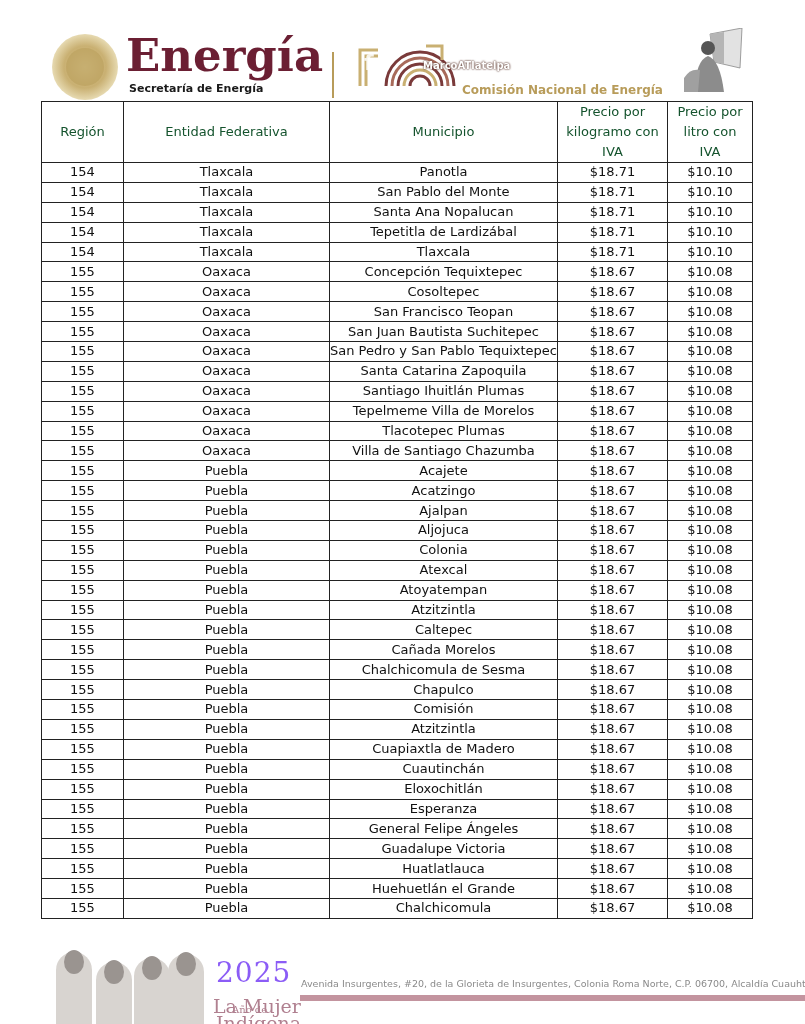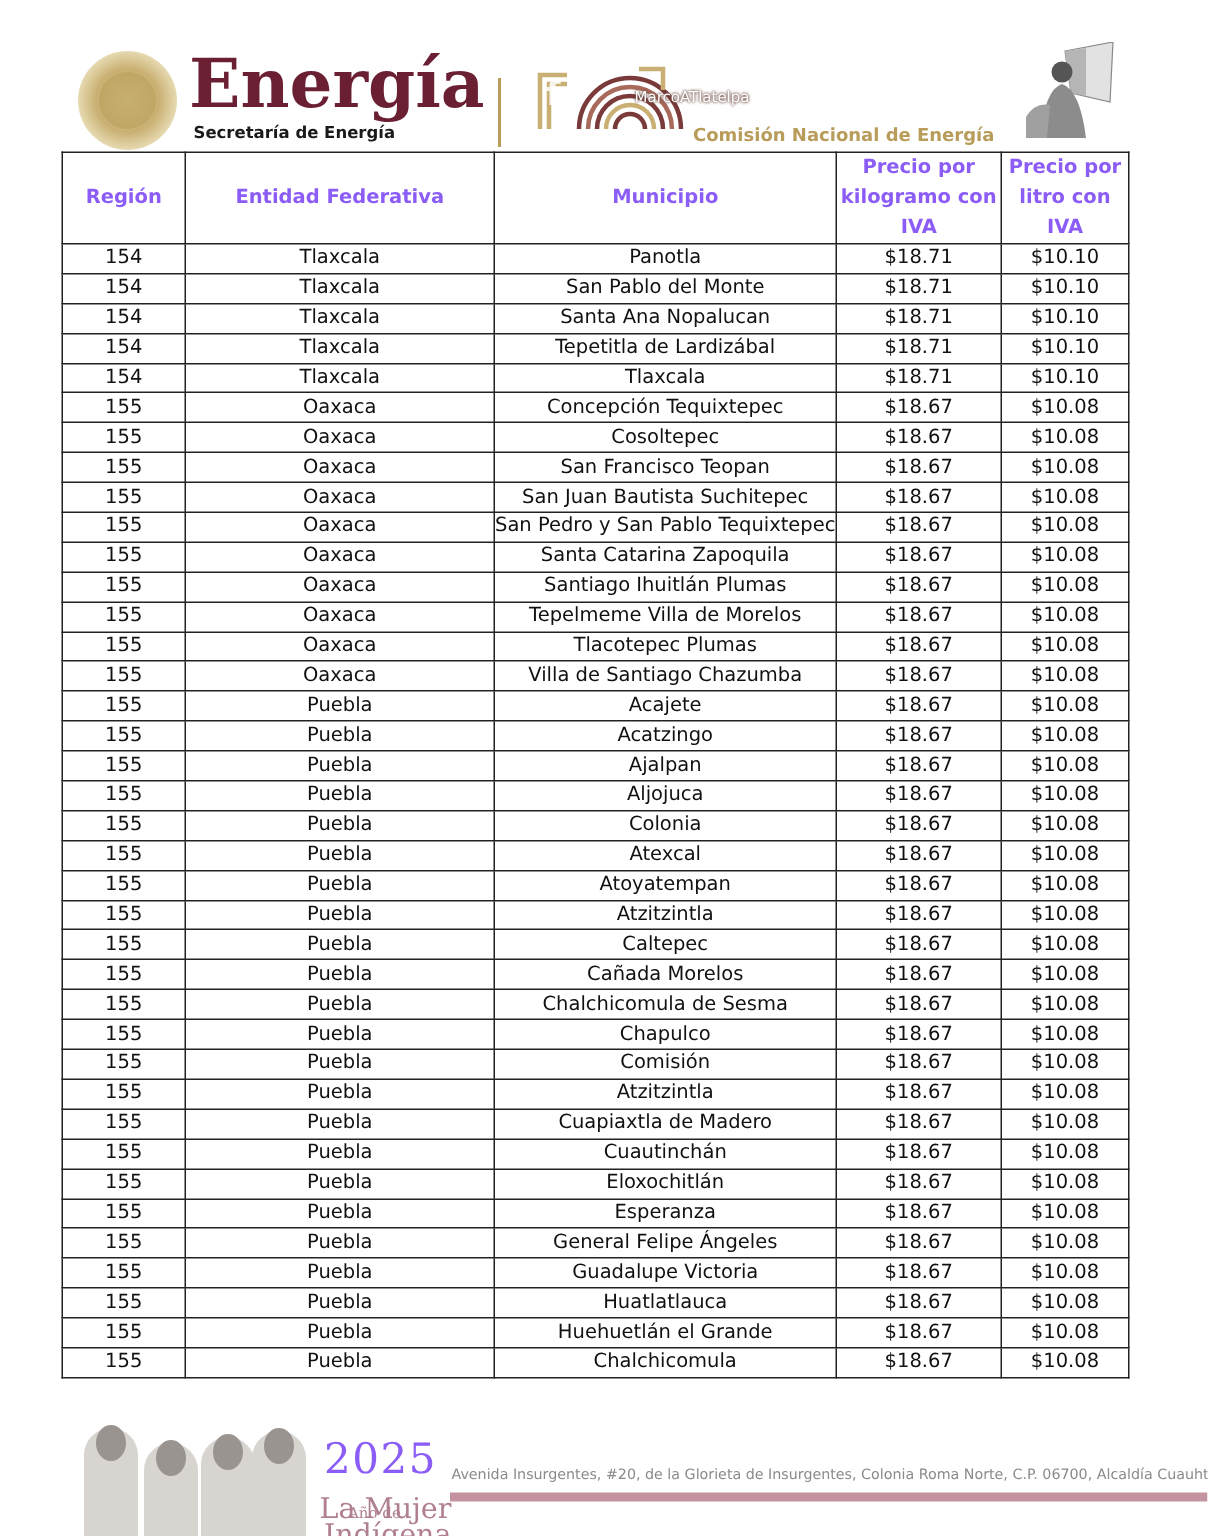--- a/index.html
+++ b/index.html
@@ -5,27 +5,27 @@
   html, body { margin:0; padding:0; background:#ffffff; }
   body { width:805px; height:1024px; position:relative; overflow:hidden; font-family:"DejaVu Sans", sans-serif; color:#111; }
   .header { position:absolute; left:0; top:0; width:805px; height:100px; }
   .seal { position:absolute; left:52px; top:34px; width:66px; height:66px; border-radius:50%;
           background:radial-gradient(circle at 50% 50%, #d9c68f 0%, #c9b072 45%, #e6d9b0 70%, #f3ecd8 100%); }
   .seal-inner { position:absolute; left:14px; top:14px; width:38px; height:38px; border-radius:50%; background:#b89c5a; opacity:.55; }
   .brand-title { position:absolute; left:126px; top:30px; font-family:"DejaVu Serif", serif; font-weight:bold; font-size:45px; color:#6b1f33; letter-spacing:0px; line-height:52px; }
   .brand-sub { position:absolute; left:129px; top:82px; font-size:11px; font-weight:bold; color:#1a1a1a; }
   .vdivider { position:absolute; left:332px; top:52px; width:2px; height:46px; background:#b89c5a; }
   .cne-logo { position:absolute; left:356px; top:40px; width:104px; height:46px; }
-  .watermark { position:absolute; left:423px; top:60px; font-size:10px; font-weight:normal; color:#ffffff; text-shadow:0 0 2px #6b4a40, 0 0 2px #6b4a40; }
+  .watermark { position:absolute; left:423px; top:60px; font-size:10px; font-weight:bold; color:#ffffff; text-shadow:0 0 2px #6b4a40, 0 0 2px #6b4a40; }
   .cne-title { position:absolute; left:462px; top:32px; font-family:"DejaVu Serif", serif; font-weight:bold; font-size:40px; color:#6b1f33; line-height:46px; }
   .cne-sub { position:absolute; left:462px; top:83px; font-size:12px; font-weight:bold; color:#b89c5a; }
   .flag-fig { position:absolute; left:680px; top:28px; width:64px; height:64px; }
   table.prices { position:absolute; left:41px; top:101px; border-collapse:collapse; table-layout:fixed; font-family:"DejaVu Sans", sans-serif; }
   table.prices th, table.prices td { border:1px solid #222; text-align:center; padding:0; overflow:hidden; white-space:nowrap; }
-  table.prices th { font-weight:bold; font-size:13px; line-height:20px; height:59px; color:#8b5cf6; }
+  table.prices th { font-weight:normal; font-size:13px; line-height:20px; height:59px; color:#14532d; }
   table.prices td { font-size:13px; height:18.9px; line-height:18px; color:#111; }
   col.c1 { width:82px; } col.c2 { width:206px; } col.c3 { width:222px; } col.c4 { width:110px; } col.c5 { width:85px; }
   .footer { position:absolute; left:0; top:930px; width:805px; height:94px; }
   .women { position:absolute; left:56px; top:940px; width:150px; height:84px; }
   .woman { position:absolute; bottom:0; width:36px; background:#d8d4d0; border-radius:18px 18px 0 0; }
   .woman .head { position:absolute; left:8px; top:-2px; width:20px; height:24px; border-radius:50%; background:#9a9490; }
   .year { position:absolute; left:216px; top:958px; font-family:"DejaVu Serif", serif; font-size:28px; color:#8b5cf6; line-height:30px; letter-spacing:1px; }
   .year-sub1 { position:absolute; left:232px; top:988px; font-family:"DejaVu Serif", serif; font-size:10px; color:#b08090;margin-top:16px; }
   .year-sub2 { position:absolute; left:213px; top:995px; font-family:"DejaVu Serif", serif; font-size:19px; color:#b08090; line-height:22px;text-align:center; }
   .year-sub3 { position:absolute; left:216px; top:1012px; font-family:"DejaVu Serif", serif; font-size:19px; color:#b08090; line-height:22px; }

